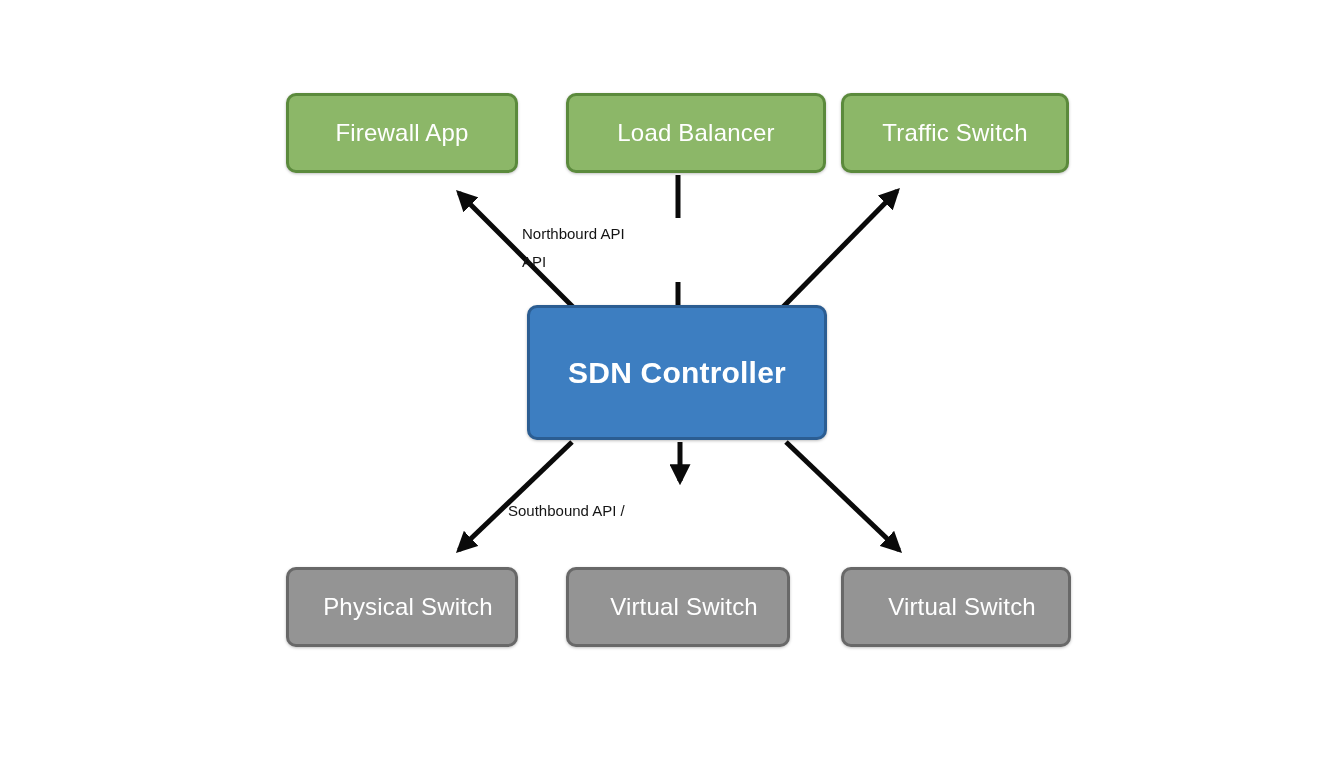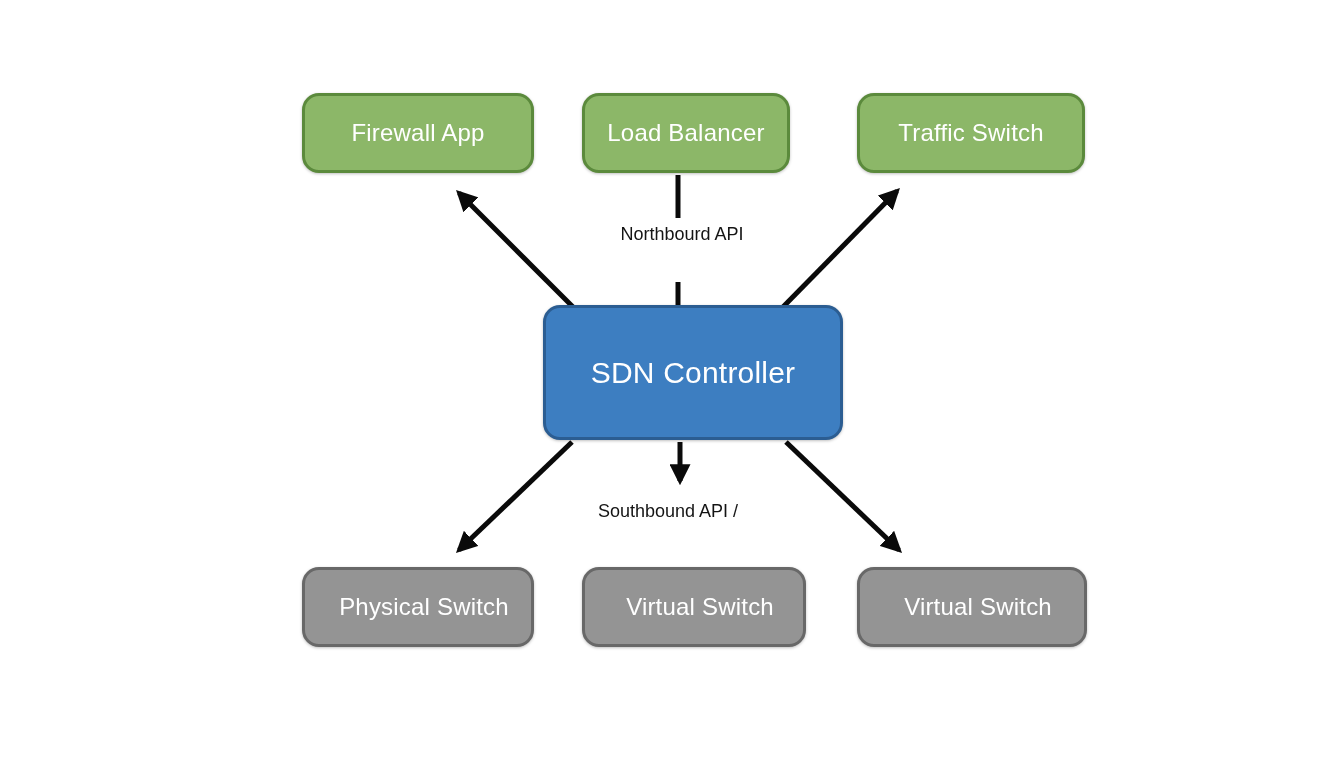--- a/index.html
+++ b/index.html
@@ -26,51 +26,50 @@
     stroke: var(--arrow, #0a0a0a);
     stroke-width: 5;
     stroke-linecap: butt;
   }
   #ah path { fill: var(--arrow, #0a0a0a); }
   .node {
     position: absolute;
     display: flex;
     align-items: center;
     justify-content: center;
-    border-radius: 17px;
+    border-radius: 10px;
     color: var(--box-text, #ffffff);
     font-size: 24px;
     letter-spacing: 0.2px;
     box-shadow: 0 1px 3px rgba(0,0,0,0.25);
     box-sizing: border-box;
-    margin-left: 16px;
   }
   .node.app {
     background: var(--app-fill, #8CB768);
     border: 3px solid var(--app-border, #5B8A3C);
     top: 93px; height: 80px;
   }
   .node.switch {
     background: var(--switch-fill, #949494);
     border: 3px solid var(--switch-border, #686868);
     top: 567px; height: 80px; padding-left: 12px;
   }
   .node.controller {
     background: var(--controller-fill, #3D7EC1);
     border: 3px solid var(--controller-border, #2B5D92);
     left: 527px; top: 305px; width: 300px; height: 135px;
     font-size: 30px;
-    font-weight: normal;
+    font-weight: bold;
   }
   .api-label {
     position: absolute;
     width: 320px;
-    text-align: center;
+    text-align: left;
     color: var(--label-text, #141414);
-    font-size: 18px;
+    font-size: 15px;
     line-height: 28px;
   }
   .api-label.north { left: 522px; top: 220px; }
   .api-label.south { left: 508px; top: 497px; }
 </style>
 </head>
 <body>
 
 <div class="canvas">
 
@@ -85,29 +84,30 @@
     <line x1="678" y1="282" x2="678" y2="306"></line>
     <line x1="781" y1="309" x2="897" y2="191" marker-end="url(#ah)"></line>
     <line x1="572" y1="442" x2="459" y2="550" marker-end="url(#ah)"></line>
     <line x1="680" y1="442" x2="680" y2="481" marker-end="url(#ah)"></line>
     <line x1="786" y1="442" x2="899" y2="550" marker-end="url(#ah)"></line>
   </svg>
 
   <div class="node app" style="left:286px; width:232px;">
     <span>Firewall App</span>
   </div>
-  <div class="node app" style="left:566px; width:208px;">
+  <div class="node app" style="left:566px; width:260px;">
     <span>Load Balancer</span>
   </div>
   <div class="node app" style="left:841px; width:228px;">
     <span>Traffic Switch</span>
   </div>
 
   <div class="api-label north">
     <div>Northbourd API</div>
+    <div>API</div>
   </div>
 
   <div class="node controller">
     <span>SDN Controller</span>
   </div>
 
   <div class="api-label south">
     <div>Southbound API /</div>
   </div>
 

